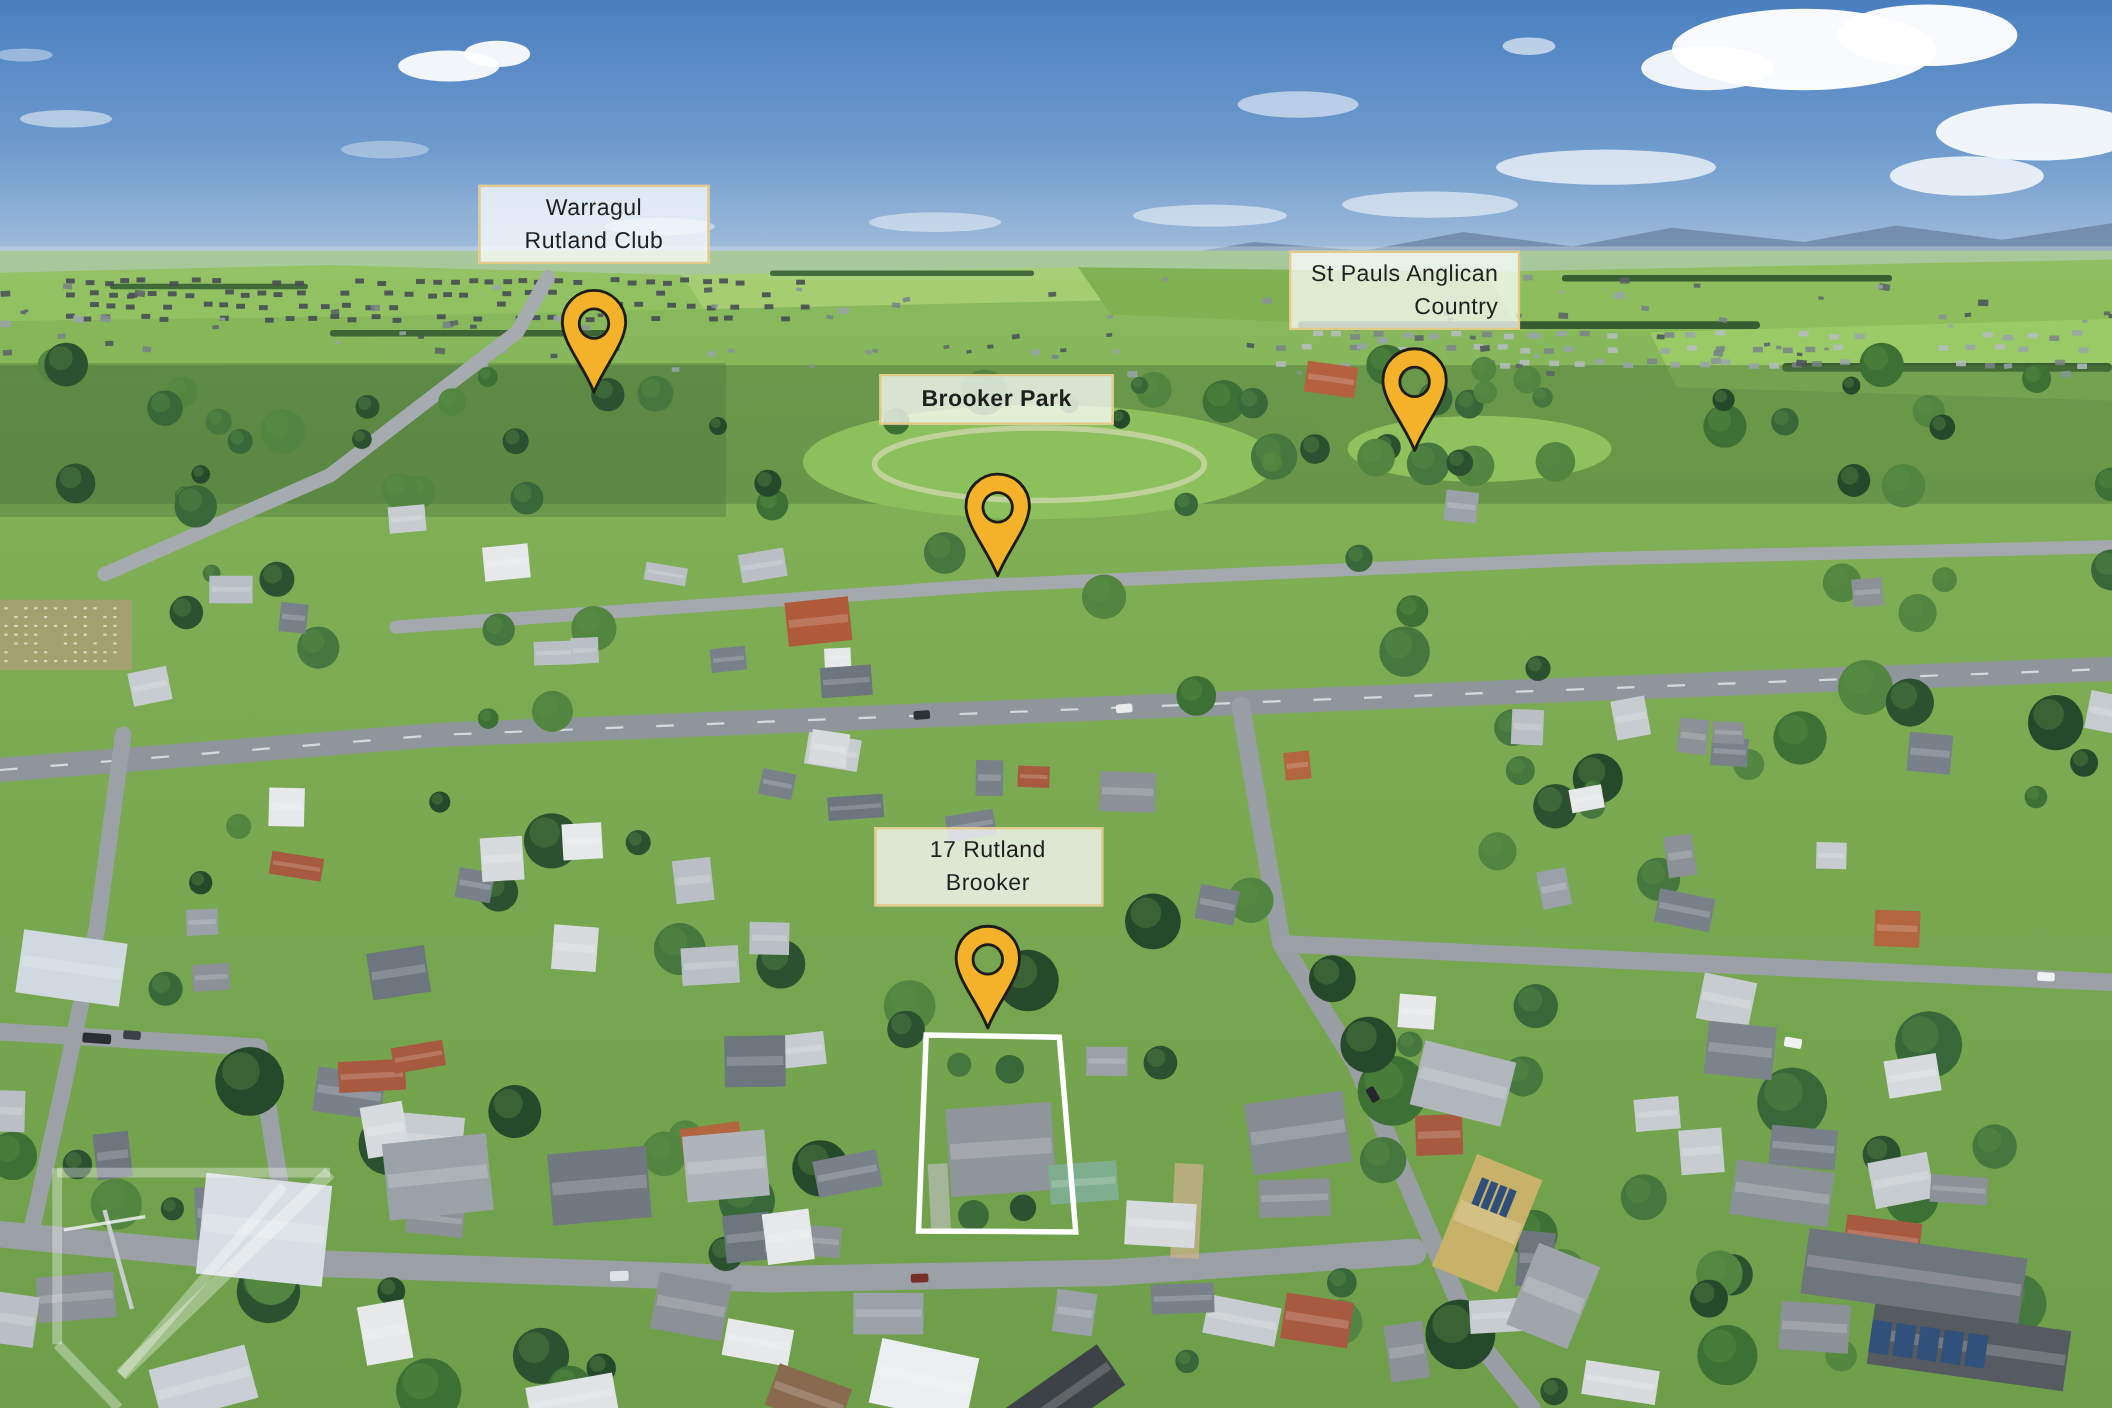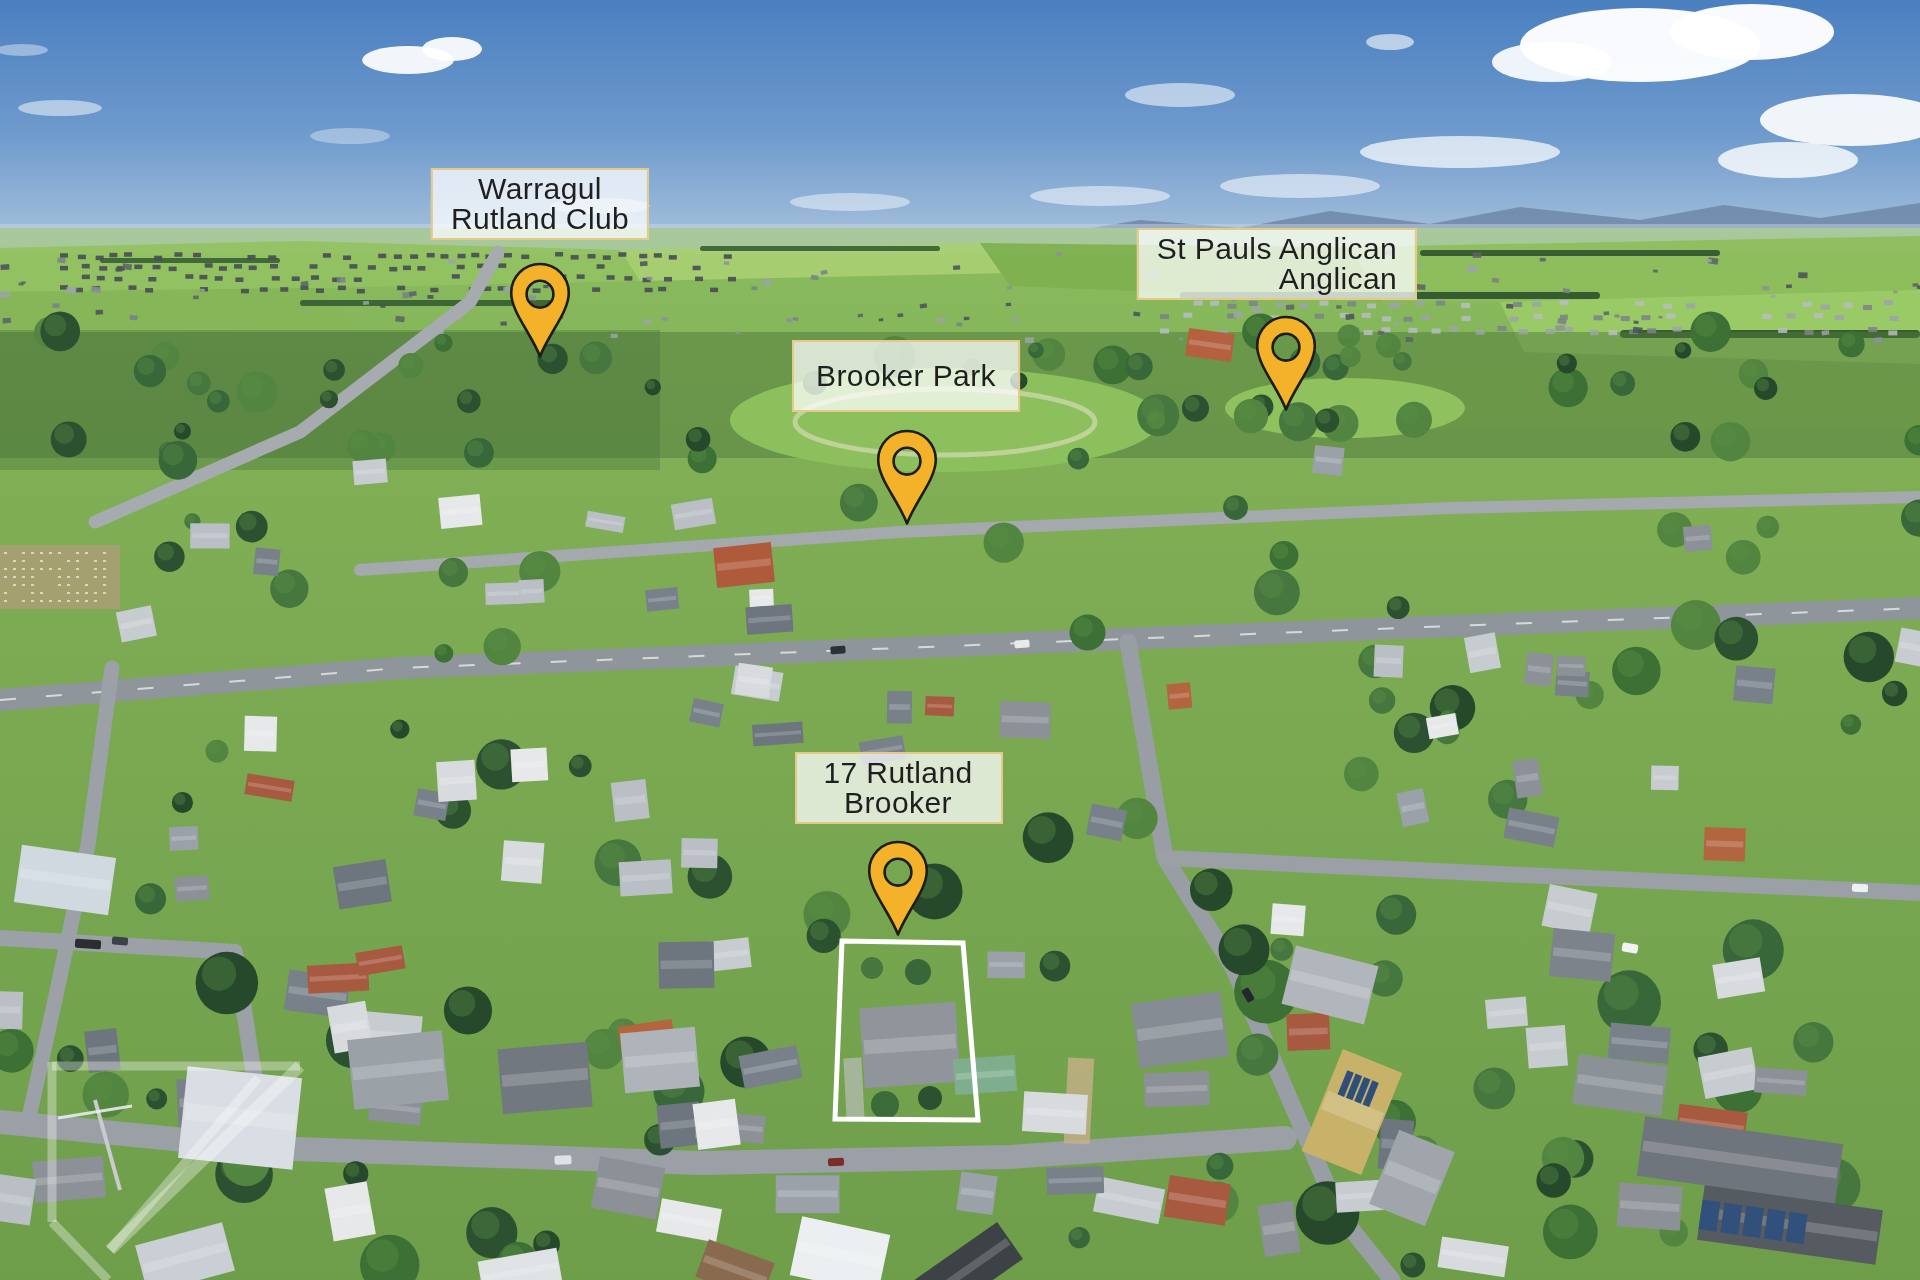--- a/index.html
+++ b/index.html
@@ -3,23 +3,23 @@
 <meta charset="utf-8">
 <style>
   html,body{margin:0;padding:0;background:#222;}
   .stage{position:relative;width:1920px;height:1280px;overflow:hidden;
          font-family:"Liberation Sans", sans-serif;}
   .stage svg.scene{position:absolute;left:0;top:0;}
   .overlay{position:absolute;left:0;top:0;pointer-events:none;}
   .loc-label{position:absolute;transform:translateX(-50%);
      background:var(--label-bg, rgba(255,255,255,.74));
      border:2px solid var(--label-border,#E5C987);
-     color:#1f1f1f;font-size:30px;line-height:30px;font-weight:500;
+     color:#1f1f1f;font-size:21px;line-height:30px;font-weight:500;
      letter-spacing:.4px;text-align:center;padding:4px 18px;white-space:nowrap;}
-  .loc-label.tall{padding:19px 22px;}
+  .loc-label.tall{padding:6px 22px;font-weight:bold;}
   .loc-label span{display:block;}
   .loc-label .l2:empty{display:none;}
   .pin{position:absolute;width:64px;height:100px;}
   .pin path{fill:var(--pin-fill,#F3B229);stroke:var(--pin-stroke,#1D1D1B);
      stroke-width:2.6;fill-rule:evenodd;stroke-linejoin:round;}
 </style>
 </head>
 <body>
 
 <div class="stage">
@@ -1313,21 +1313,21 @@
 
     </div>
     <svg class="pin" style="left:875px;top:427px;" viewBox="0 0 64 100">
       <path d="M32 96.5 C23 73 3.2 52 3.2 32.8 A28.8 28.8 0 0 1 60.8 32.8 C60.8 52 41 73 32 96.5 Z M32 20.8 A13.4 13.4 0 1 0 32 47.6 A13.4 13.4 0 1 0 32 20.8 Z"></path>
     </svg>
   </div>
 
   <div>
     <div class="loc-label" style="left:1277px;top:228px;text-align:right;">
       <span class="l1">St Pauls Anglican</span>
-      <span class="l2">Anglican</span>
+      <span class="l2">Country</span>
     </div>
     <svg class="pin" style="left:1254px;top:313px;" viewBox="0 0 64 100">
       <path d="M32 96.5 C23 73 3.2 52 3.2 32.8 A28.8 28.8 0 0 1 60.8 32.8 C60.8 52 41 73 32 96.5 Z M32 20.8 A13.4 13.4 0 1 0 32 47.6 A13.4 13.4 0 1 0 32 20.8 Z"></path>
     </svg>
   </div>
 
   <div>
     <div class="loc-label" style="left:899px;top:752px;min-width:170px;padding-left:16px;">
       <span class="l1">17 Rutland</span>
       <span class="l2">Brooker</span>

